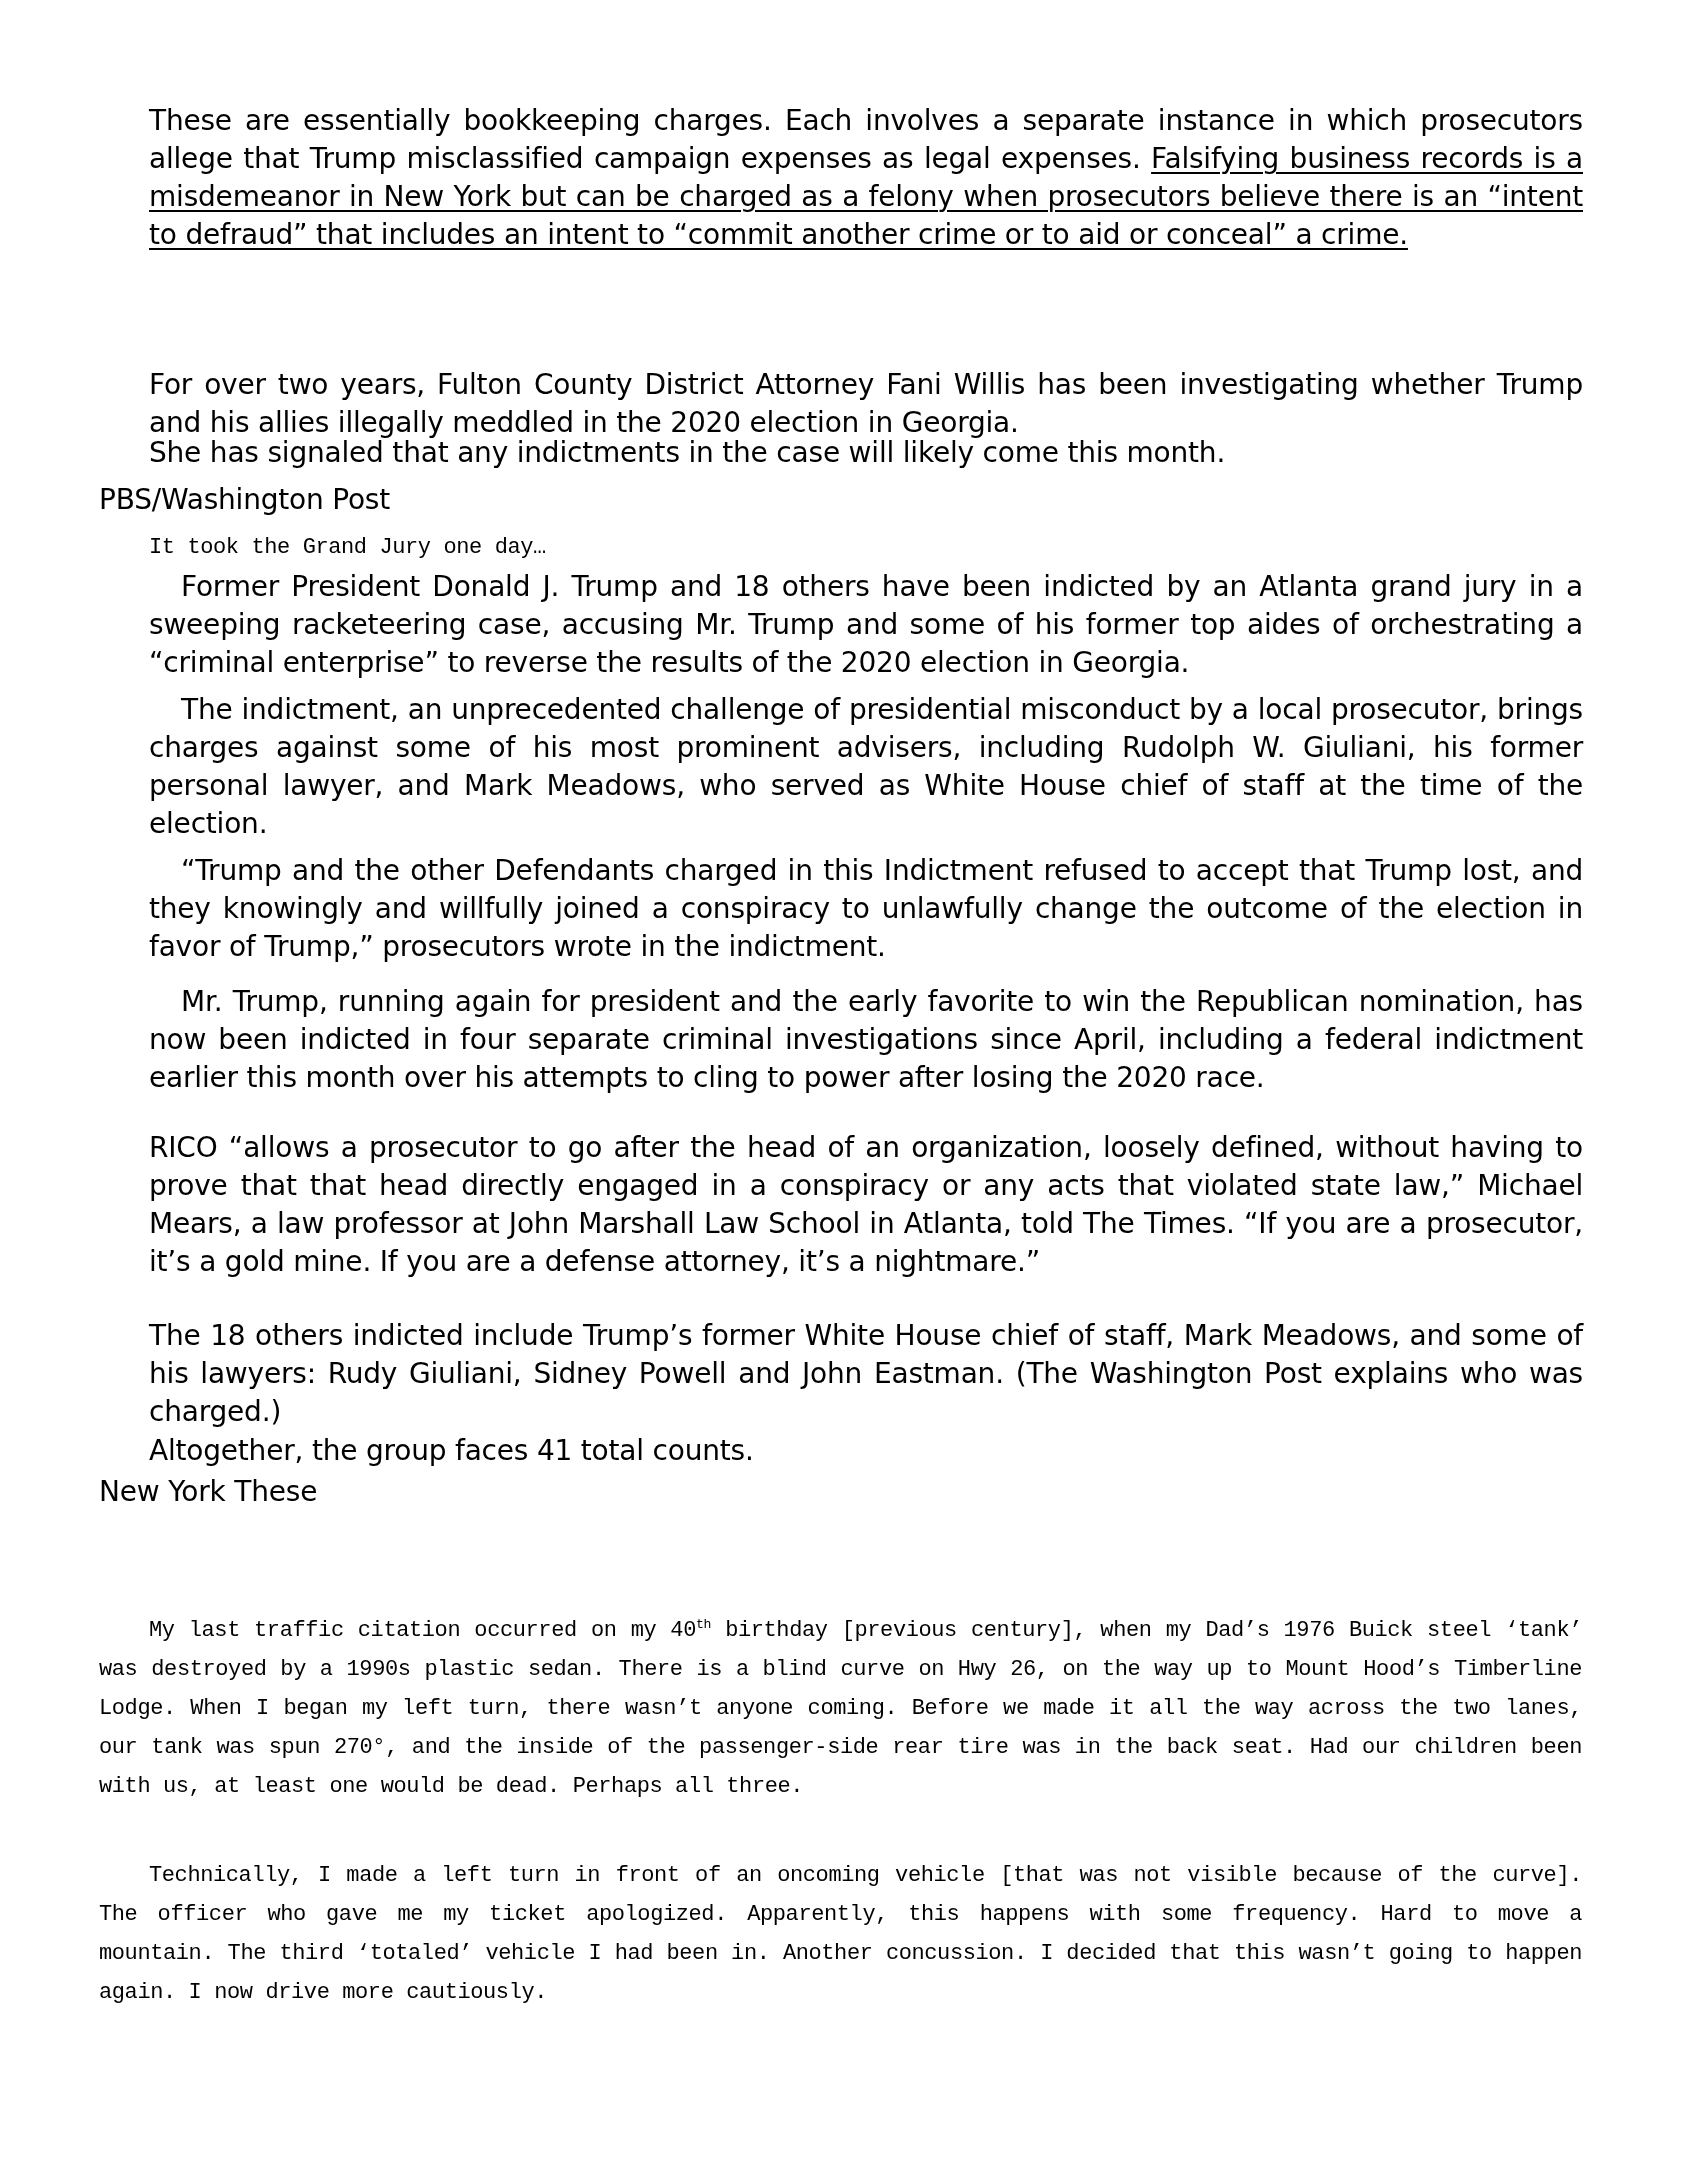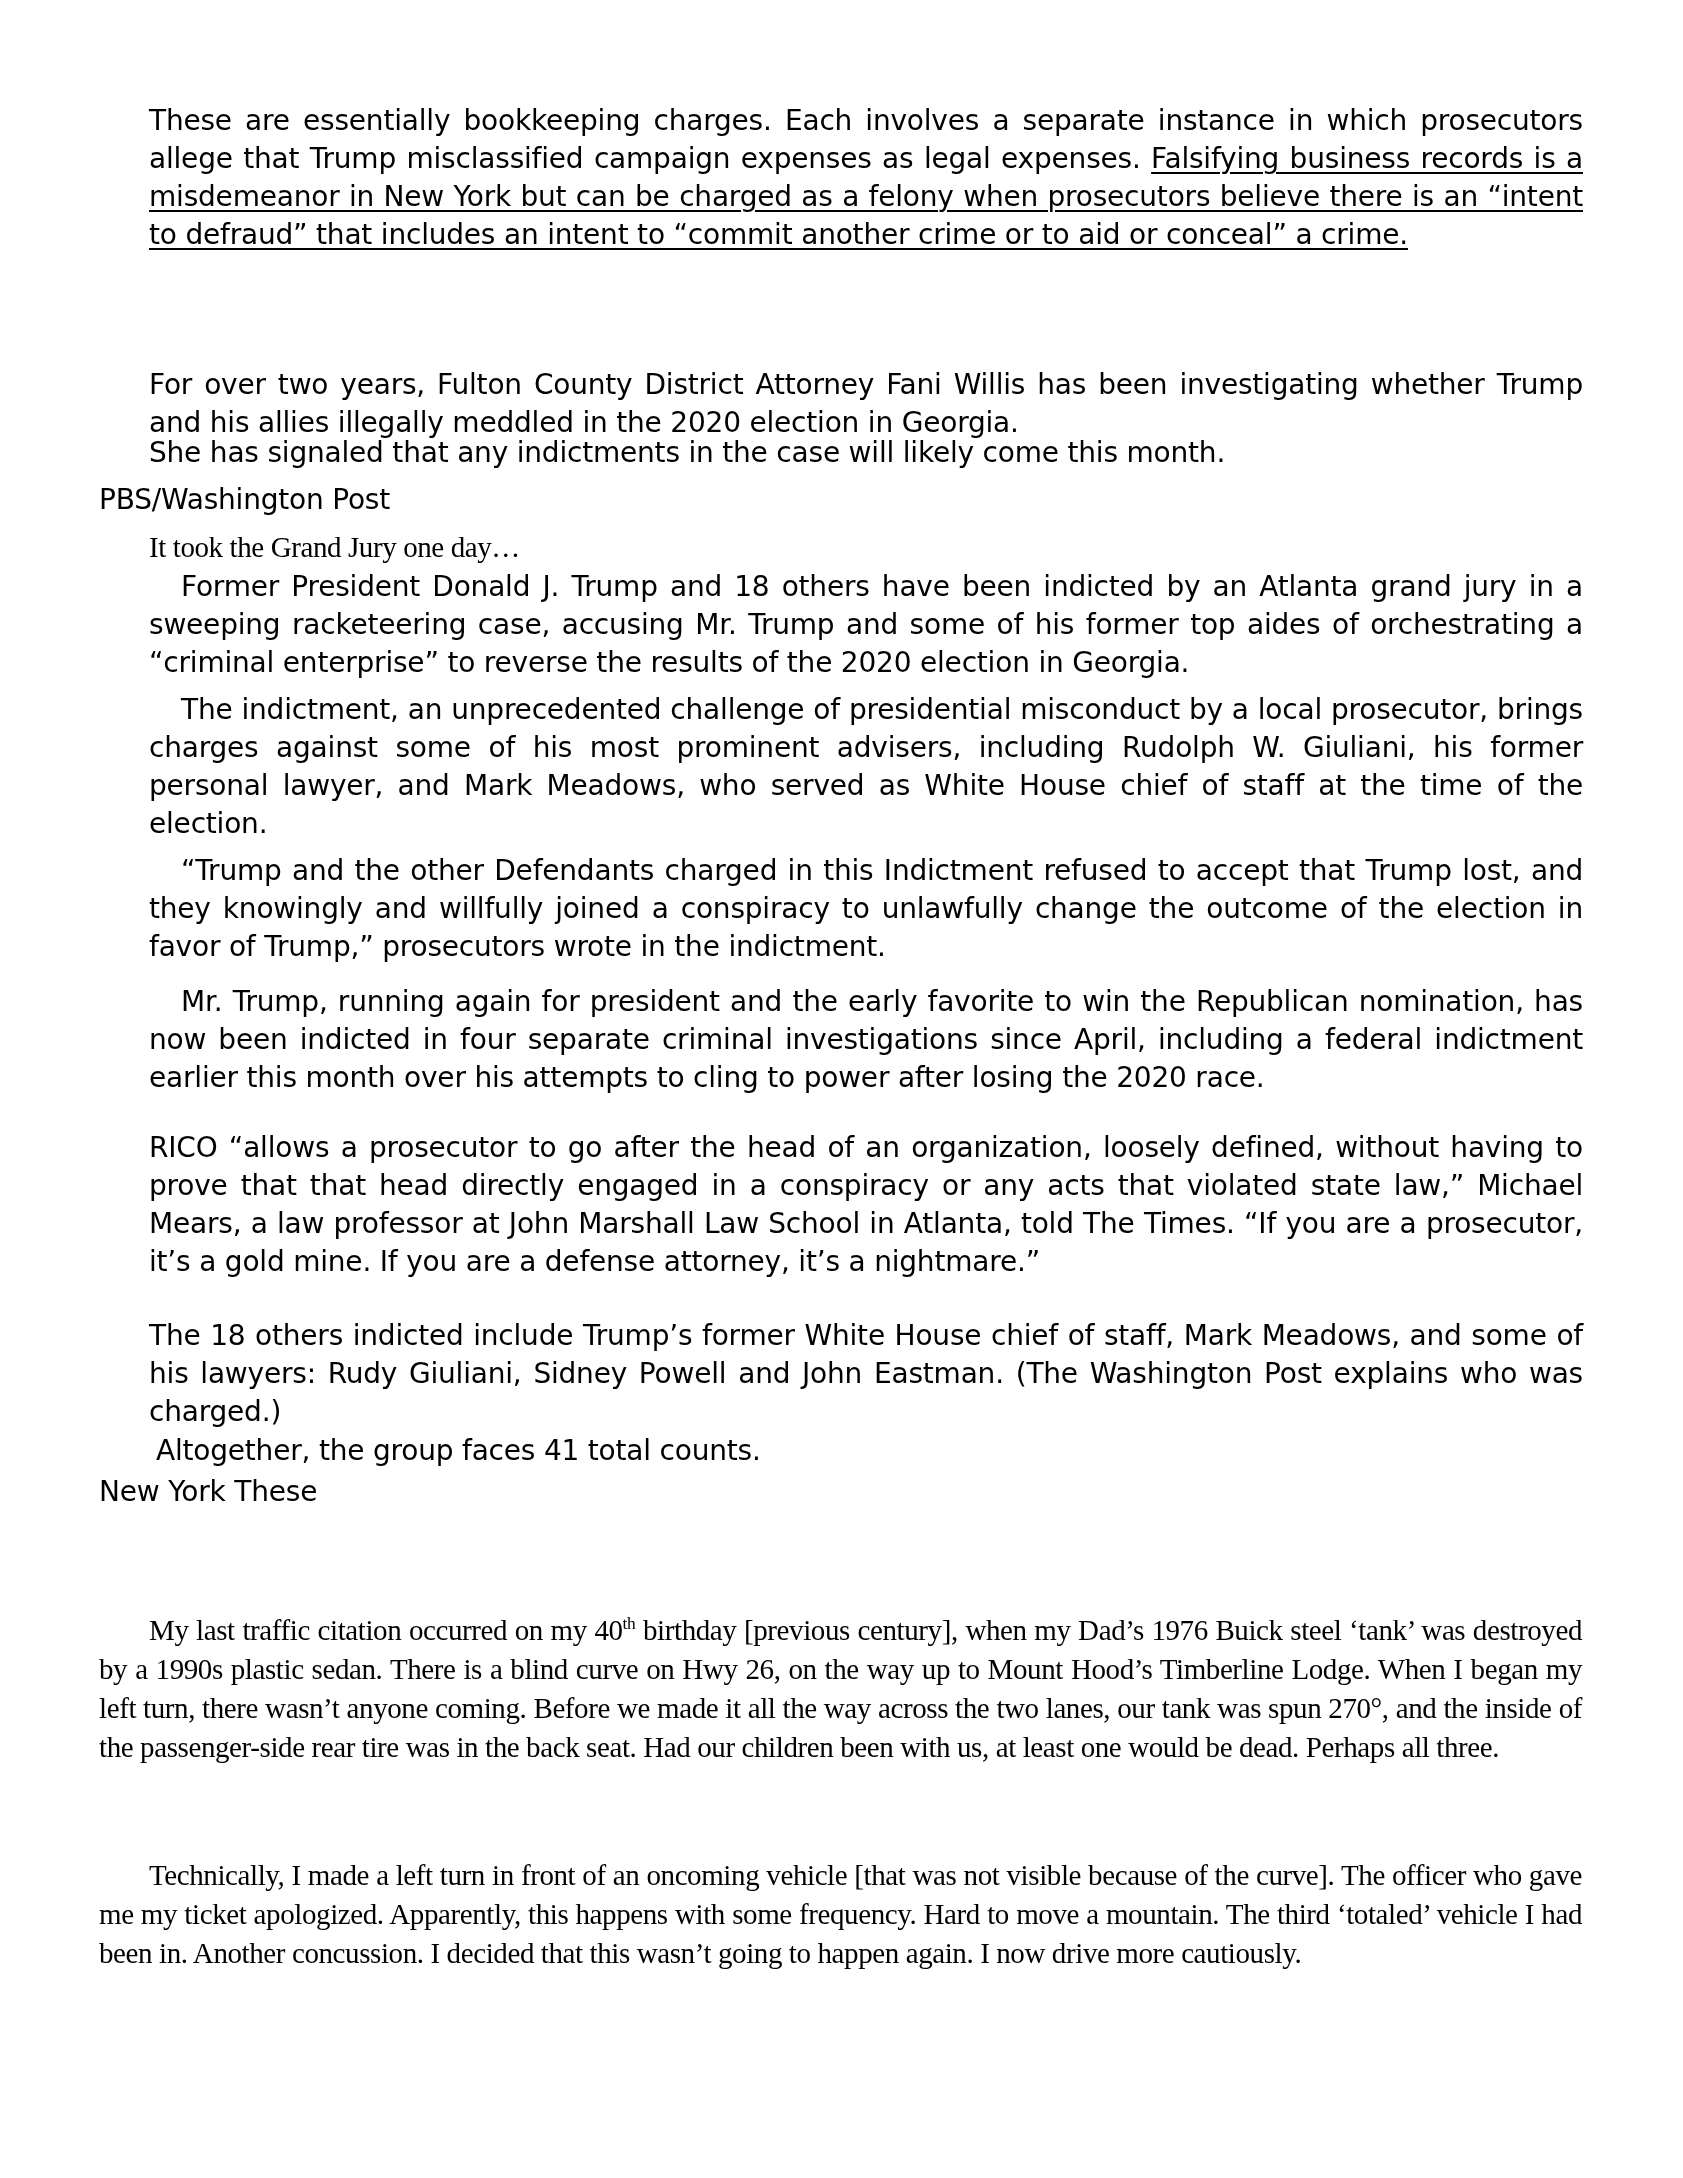--- a/index.html
+++ b/index.html
@@ -5,22 +5,22 @@
   html, body { margin: 0; padding: 0; background: #ffffff; }
   body { width: 1683px; height: 2178px; position: relative; overflow: hidden; color: #000; }
   .page { position: absolute; left: 0; top: 0; width: 1683px; height: 1575px; }
   .sans {
     font-family: "DejaVu Sans", sans-serif;
     font-size: 28px;
     line-height: 38px;
     letter-spacing: -0.2px;
   }
   .serif {
-    font-family: Liberation Serif, serif;
-    font-size: 29px;
+    font-family: Liberation Mono, monospace;
+    font-size: 22px;
     line-height: 39px;
     letter-spacing: -0.4px;
   }
   .block { position: absolute; margin: 0; }
   .sansblock { left: 149px; width: 1434px; }
   .serifblock { left: 99px; width: 1483px; }
   .justify { text-align: justify; text-align-last: left; }
   .indent-s { text-indent: 32px; }
   .indent-r { text-indent: 50px; }
   .u { text-decoration: underline; text-decoration-thickness: 2px; text-underline-offset: 4px; }
@@ -48,21 +48,21 @@
   <p class="block sansblock sans justify indent-s" style="top:691px;">The indictment, an unprecedented challenge of presidential misconduct by a local prosecutor, brings charges against some of his most prominent advisers, including Rudolph W. Giuliani, his former personal lawyer, and Mark Meadows, who served as White House chief of staff at the time of the election.</p>
 
   <p class="block sansblock sans justify indent-s" style="top:852px;">“Trump and the other Defendants charged in this Indictment refused to accept that Trump lost, and they knowingly and willfully joined a conspiracy to unlawfully change the outcome of the election in favor of Trump,” prosecutors wrote in the indictment.</p>
 
   <p class="block sansblock sans justify indent-s" style="top:976px;margin-top:7px;">Mr. Trump, running again for president and the early favorite to win the Republican nomination, has now been indicted in four separate criminal investigations since April, including a federal indictment earlier this month over his attempts to cling to power after losing the 2020 race.</p>
 
   <p class="block sansblock sans justify" style="top:1129px;">RICO “allows a prosecutor to go after the head of an organization, loosely defined, without having to prove that that head directly engaged in a conspiracy or any acts that violated state law,” Michael Mears, a law professor at John Marshall Law School in Atlanta, told The Times. “If you are a prosecutor, it’s a gold mine. If you are a defense attorney, it’s a nightmare.”</p>
 
   <p class="block sansblock sans justify" style="top:1317px;">The 18 others indicted include Trump’s former White House chief of staff, Mark Meadows, and some of his lawyers: Rudy Giuliani, Sidney Powell and John Eastman. (The Washington Post explains who was charged.)</p>
 
-  <p class="block sansblock sans" style="top:1432px;margin-left:7px;">Altogether, the group faces 41 total counts.</p>
+  <p class="block sansblock sans" style="top:1432px;">Altogether, the group faces 41 total counts.</p>
 
   <p class="block sans center" style="top:1473px; left:99px; width:1483px;">New York These</p>
 
 
   <p class="block serifblock serif justify indent-r" style="top:1611px;"><span>My last traffic citation occurred on my 40</span><sup>th</sup><span> birthday [previous century], when my Dad’s 1976 Buick steel ‘tank’ was destroyed by a 1990s plastic sedan. There is a blind curve on Hwy 26, on the way up to Mount Hood’s Timberline Lodge. When I began my left turn, there wasn’t anyone coming. Before we made it all the way across the two lanes, our tank was spun 270°, and the inside of the passenger-side rear tire was in the back seat. Had our children been with us, at least one would be dead. Perhaps all three.</span></p>
 
   <p class="block serifblock serif justify indent-r" style="top:1856px;">Technically, I made a left turn in front of an oncoming vehicle [that was not visible because of the curve]. The officer who gave me my ticket apologized. Apparently, this happens with some frequency. Hard to move a mountain. The third ‘totaled’ vehicle I had been in. Another concussion. I decided that this wasn’t going to happen again. I now drive more cautiously.</p>
 
 </div>
 

